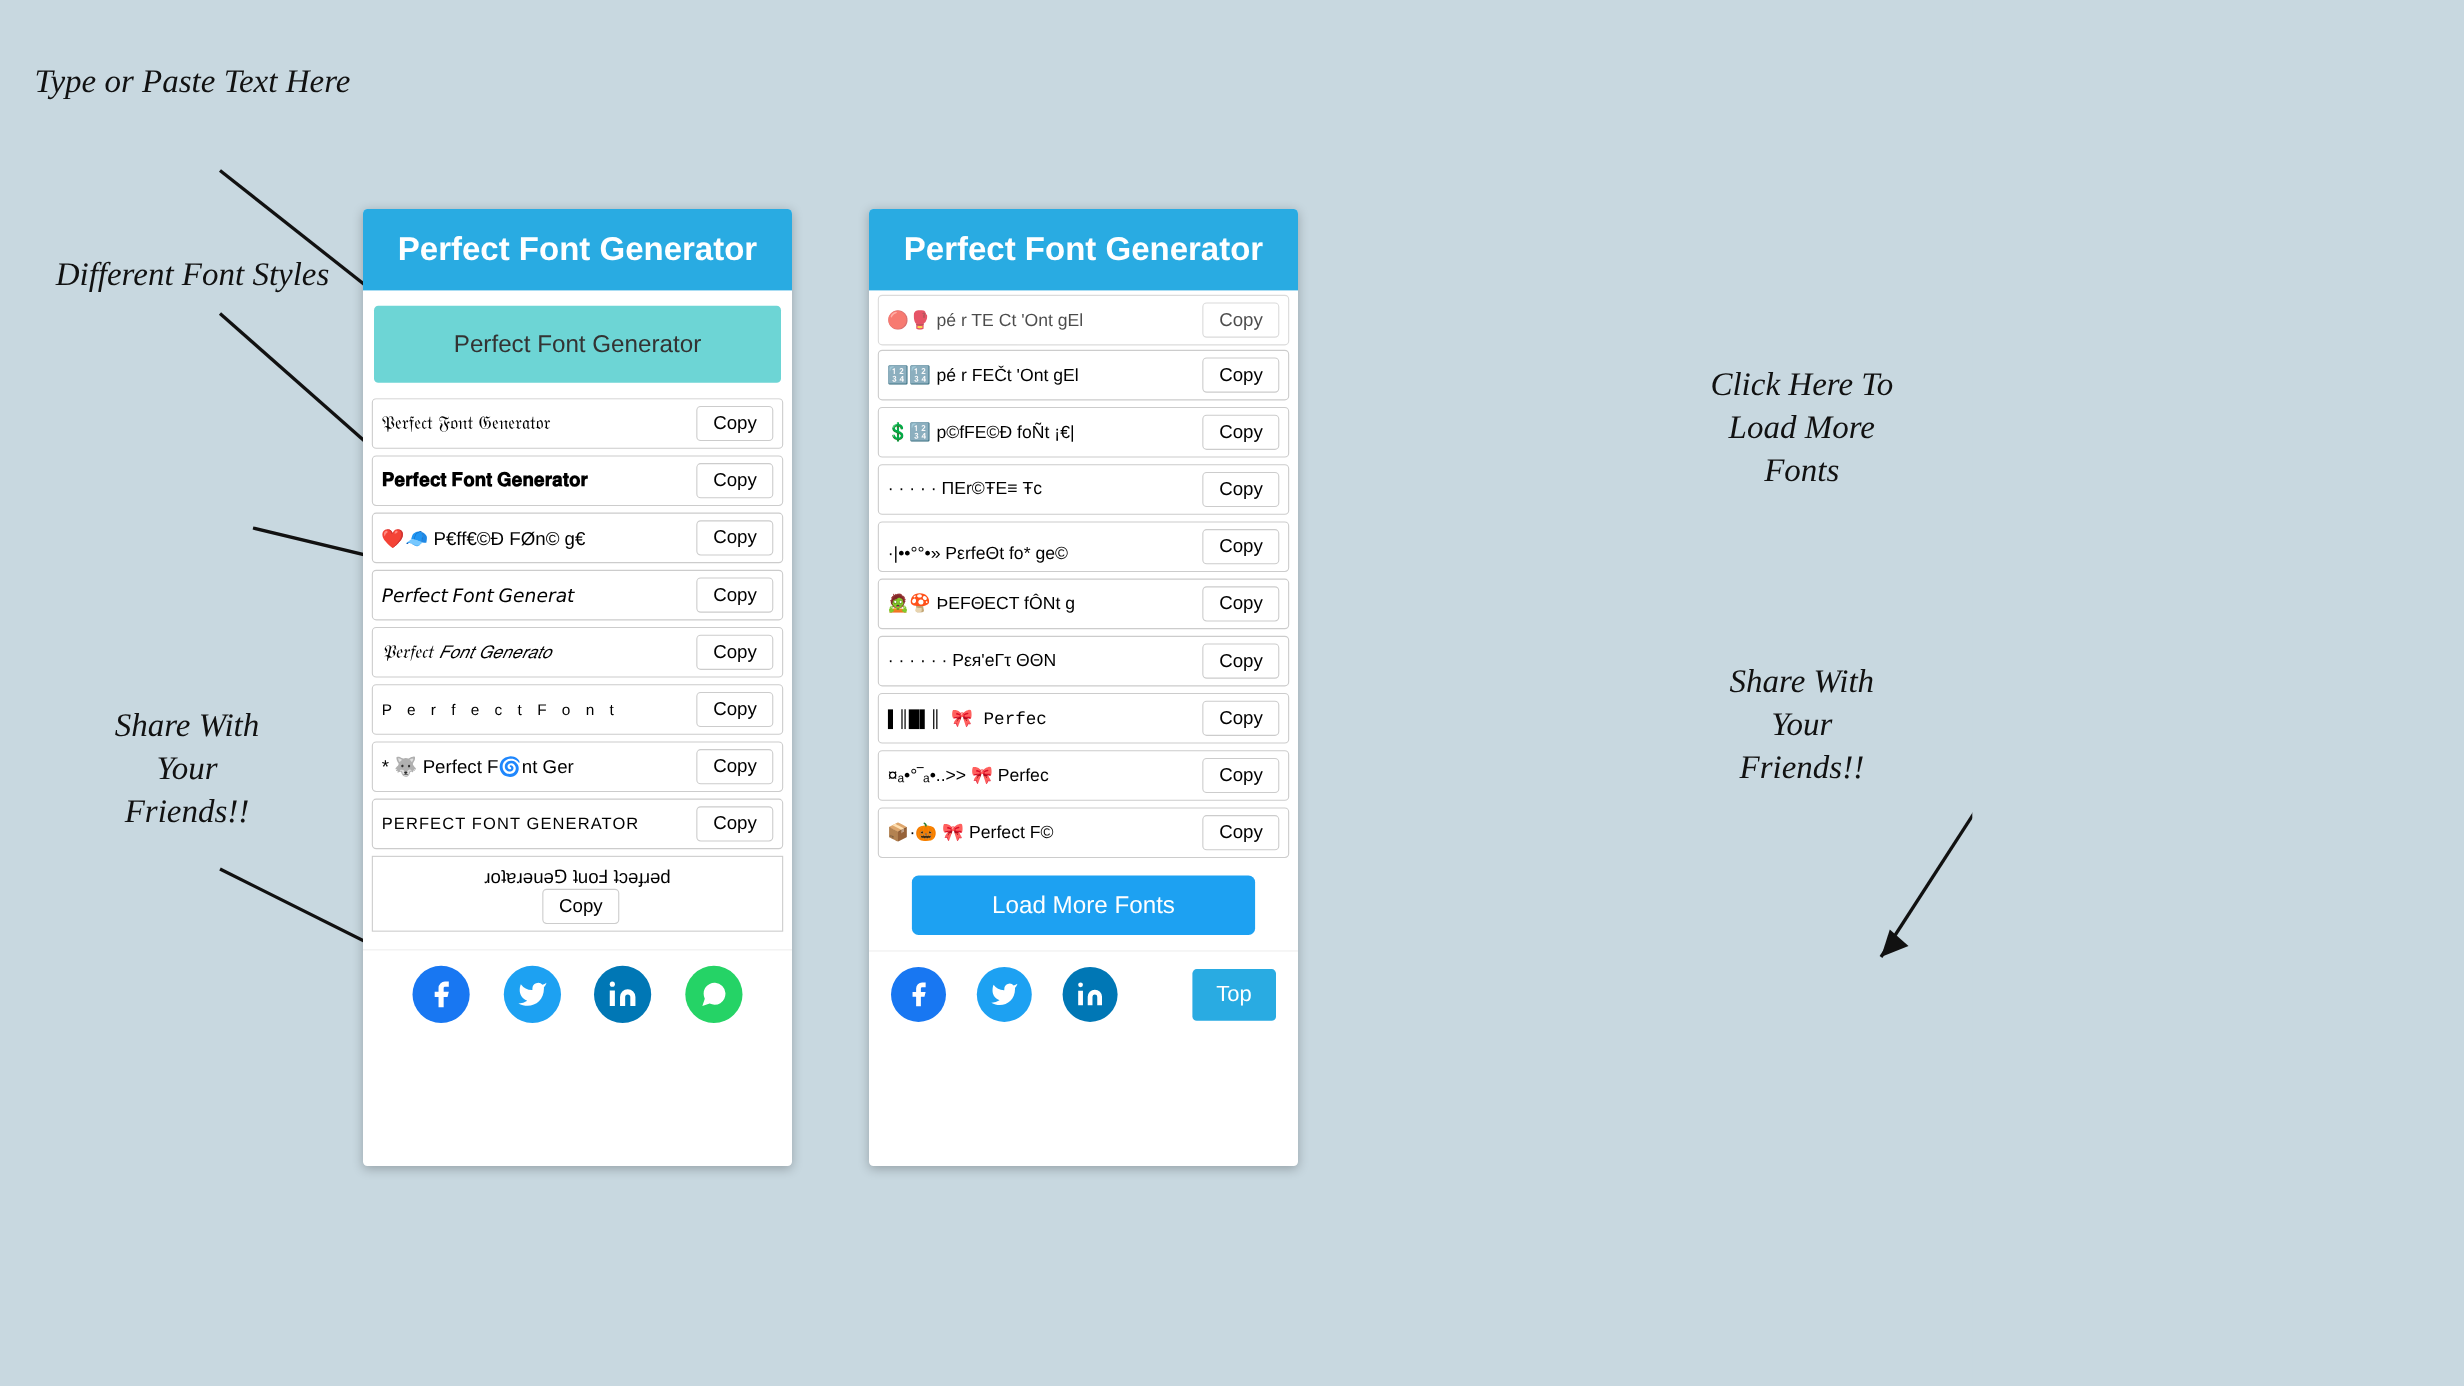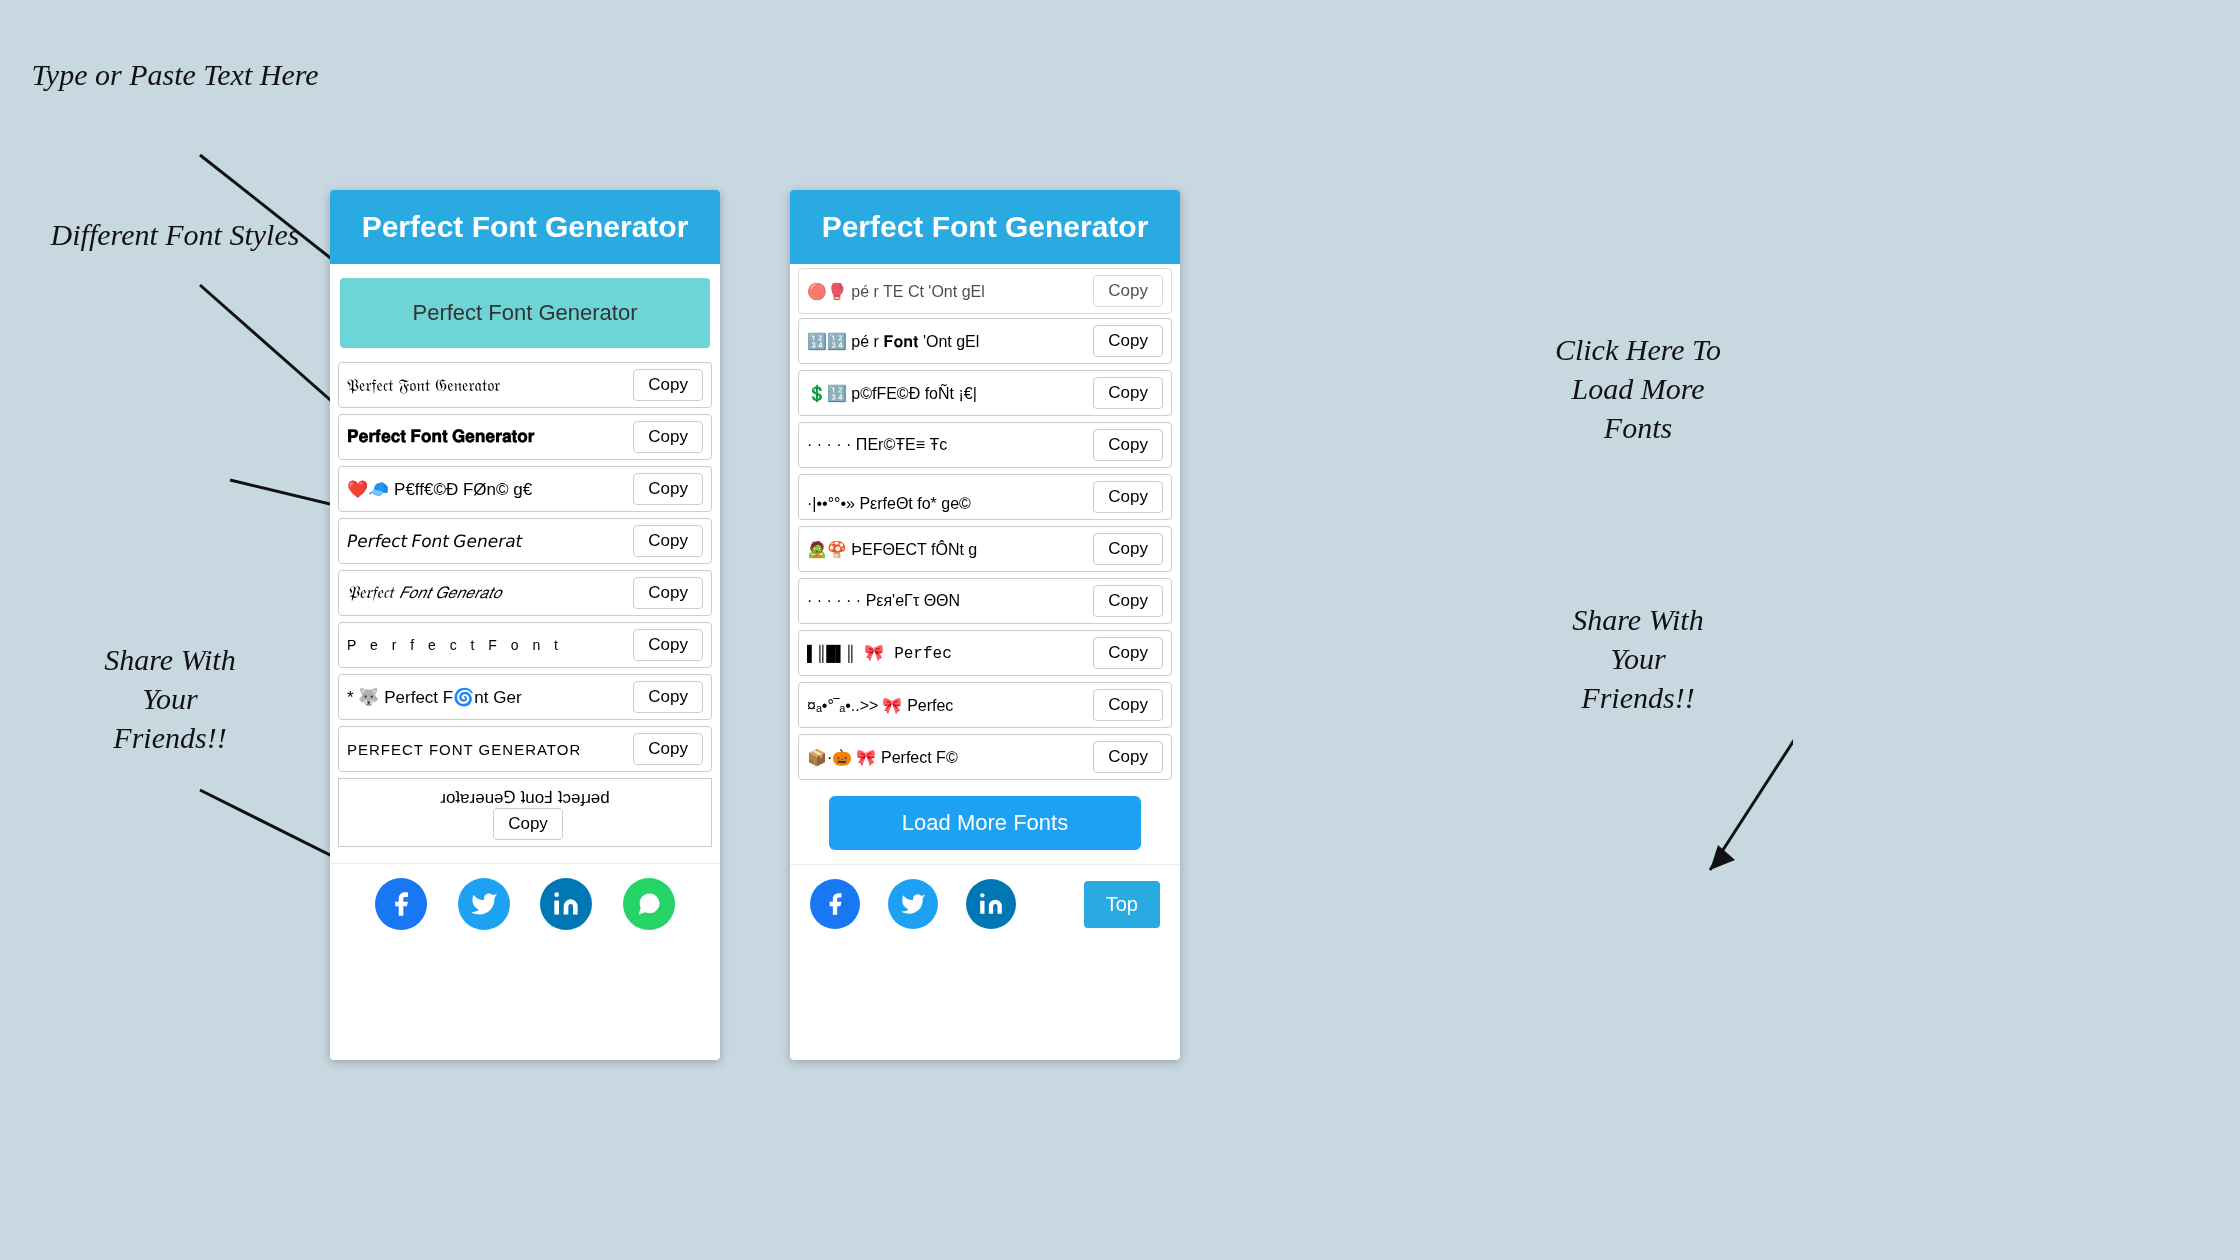--- a/index.html
+++ b/index.html
@@ -26,21 +26,21 @@
     .label-type-paste { top: 55px; left: 30px; width: 290px; }
   </style>
 </head>
 <body>
 
 <div style="position:relative; width:1793px; height:1260px; background:#c8d8e0; overflow:hidden;">
 
   <div class="annotation label-type-paste" data-interactable="false" style="position:absolute; top:55px; left:30px; width:290px; font-family:'Segoe Script','Comic Sans MS',cursive; font-size:30px; font-style:italic; text-align:center; line-height:1.3;">Type or Paste Text
 Here</div>
 
-  <div class="annotation" data-interactable="false" style="position:absolute; top:215px; left:30px; width:290px; font-family:'Segoe Script','Comic Sans MS',cursive; font-size:30px; font-style:italic; text-align:center; line-height:1.3;">Different Font
+  <div class="annotation" data-interactable="false" style="position:absolute; top:230px; left:30px; width:290px; font-family:'Segoe Script','Comic Sans MS',cursive; font-size:30px; font-style:italic; text-align:center; line-height:1.3;">Different Font
 Styles</div>
 
 
   <div class="annotation" data-interactable="false" style="position:absolute; top:640px; left:25px; width:290px; font-family:'Segoe Script','Comic Sans MS',cursive; font-size:30px; font-style:italic; text-align:center; line-height:1.3;">Share With<br>Your<br>Friends!!</div>
 
   <div class="annotation" data-interactable="false" style="position:absolute; top:330px; right:20px; width:270px; font-family:'Segoe Script','Comic Sans MS',cursive; font-size:30px; font-style:italic; text-align:center; line-height:1.3;">Click Here To<br>Load More<br>Fonts</div>
 
   <div class="annotation" data-interactable="false" style="position:absolute; top:600px; right:20px; width:270px; font-family:'Segoe Script','Comic Sans MS',cursive; font-size:30px; font-style:italic; text-align:center; line-height:1.3;">Share With<br>Your<br>Friends!!</div>
 
   <svg style="position:absolute;top:0;left:0;width:2240px;height:1260px;pointer-events:none;" data-interactable="false">
@@ -155,21 +155,21 @@
     </div>
 
     <div data-interactable="false" style="display:flex;align-items:center;border:1px solid #ccc;border-radius:4px;margin:4px 8px;padding:6px 8px;background:#fff;opacity:0.7;">
       <span data-interactable="false" style="flex:1;font-size:16px;overflow:hidden;white-space:nowrap;text-overflow:ellipsis;">🔴🥊 pé r TE Ct 'Ont gEl</span>
       <button data-interactable="true" style="background:#fff;border:1px solid #ccc;border-radius:4px;padding:5px 14px;font-size:17px;cursor:pointer;margin-left:6px;">Copy</button>
     </div>
 
     <div data-interactable="false" style="padding:0 8px;">
 
       <div data-interactable="false" style="display:flex;align-items:center;border:1px solid #ccc;border-radius:4px;margin-bottom:6px;padding:6px 8px;">
-        <span data-interactable="false" style="flex:1;font-size:16px;overflow:hidden;white-space:nowrap;text-overflow:ellipsis;">🔢🔢 pé r 𝐅𝐨𝐧𝐭 'Ont gEl</span>
+        <span data-interactable="false" style="flex:1;font-size:16px;overflow:hidden;white-space:nowrap;text-overflow:ellipsis;">🔢🔢 pé r FEČt 'Ont gEl</span>
         <button data-interactable="true" style="background:#fff;border:1px solid #ccc;border-radius:4px;padding:5px 14px;font-size:17px;cursor:pointer;margin-left:6px;">Copy</button>
       </div>
 
       <div data-interactable="false" style="display:flex;align-items:center;border:1px solid #ccc;border-radius:4px;margin-bottom:6px;padding:6px 8px;">
         <span data-interactable="false" style="flex:1;font-size:16px;overflow:hidden;white-space:nowrap;text-overflow:ellipsis;">💲🔢 p©fFE©Ð foÑt ¡€|</span>
         <button data-interactable="true" style="background:#fff;border:1px solid #ccc;border-radius:4px;padding:5px 14px;font-size:17px;cursor:pointer;margin-left:6px;">Copy</button>
       </div>
 
       <div data-interactable="false" style="display:flex;align-items:center;border:1px solid #ccc;border-radius:4px;margin-bottom:6px;padding:6px 8px;">
         <span data-interactable="false" style="flex:1;font-size:16px;overflow:hidden;white-space:nowrap;text-overflow:ellipsis;">· · · · ·  ΠΕr©ŦE≡ Ŧc</span>

